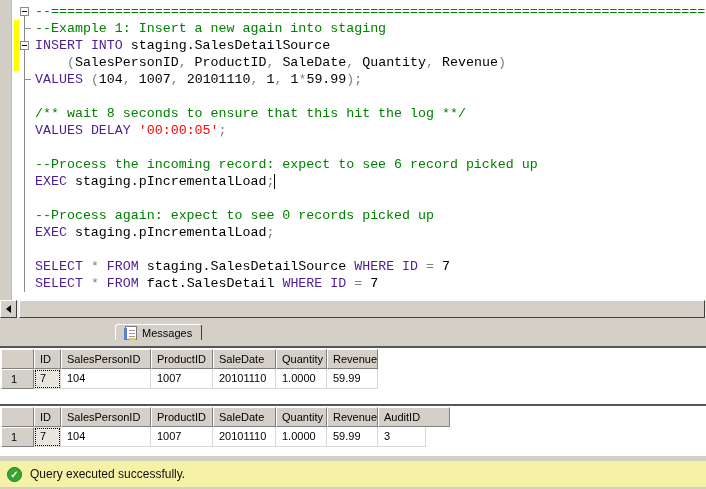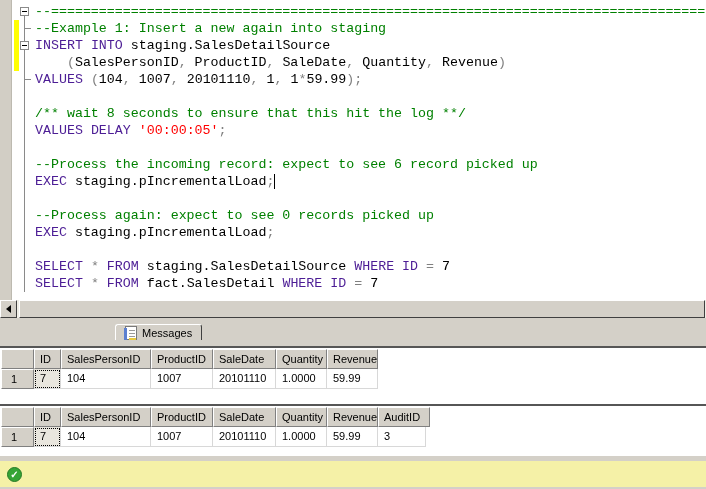--- a/index.html
+++ b/index.html
@@ -154,32 +154,33 @@
 <div class="result-panel" id="panel2">
   <div class="grid">
       <div class="g-row">
         <div class="g-head" style="width: 33px;"></div>
         <div class="g-head" style="width: 27px;">ID</div>
         <div class="g-head" style="width: 90px;">SalesPersonID</div>
         <div class="g-head" style="width: 62px;">ProductID</div>
         <div class="g-head" style="width: 63px;">SaleDate</div>
         <div class="g-head" style="width: 51px;">Quantity</div>
         <div class="g-head" style="width: 51px;">Revenue</div>
-        <div class="g-head" style="width: 52px;">AuditID</div>
+        <div class="g-head" style="width: 72px;">AuditID</div>
       </div>
       <div class="g-row">
         <div class="g-num" style="width: 33px;">1</div>
         <div class="g-cell focused" style="width: 27px;">7</div>
         <div class="g-cell" style="width: 90px;">104</div>
         <div class="g-cell" style="width: 62px;">1007</div>
         <div class="g-cell" style="width: 63px;">20101110</div>
         <div class="g-cell" style="width: 51px;">1.0000</div>
         <div class="g-cell" style="width: 51px;">59.99</div>
         <div class="g-cell" style="width: 48px;">3</div>
       </div>
     </div>
 </div>
 
 <div id="sep"></div>
 <div id="statusbar">
   <span id="status-icon">✓</span>
+  <span id="status-text">Query executed successfully.</span>
 </div>
 <div id="bottomedge"></div>
 
 </body></html>

